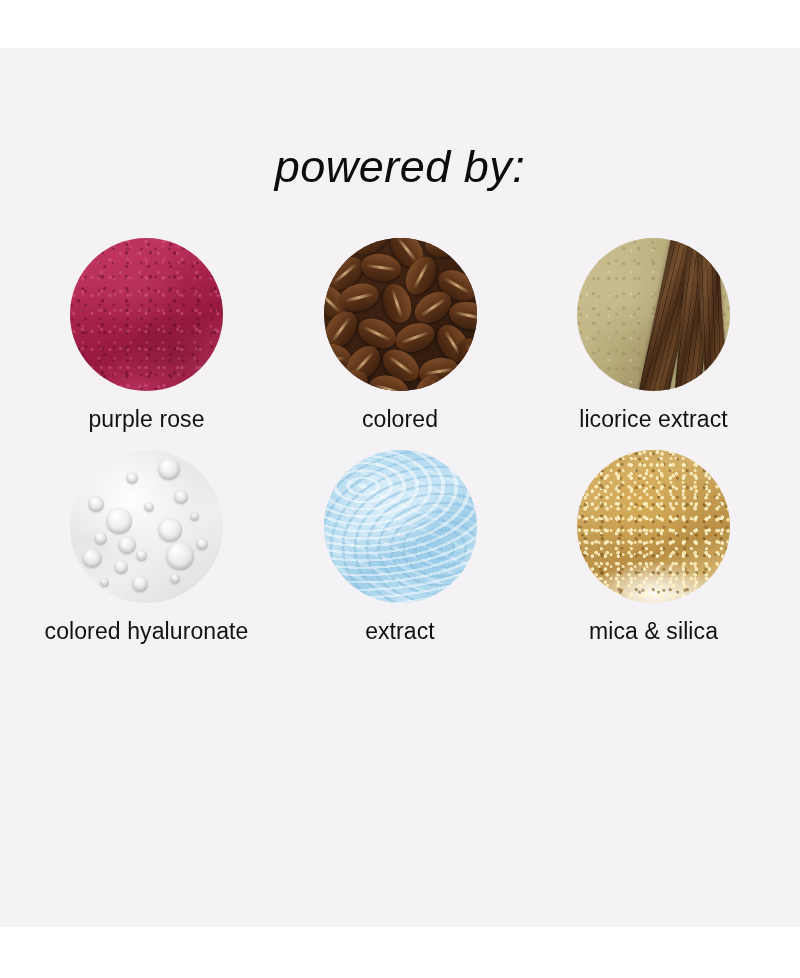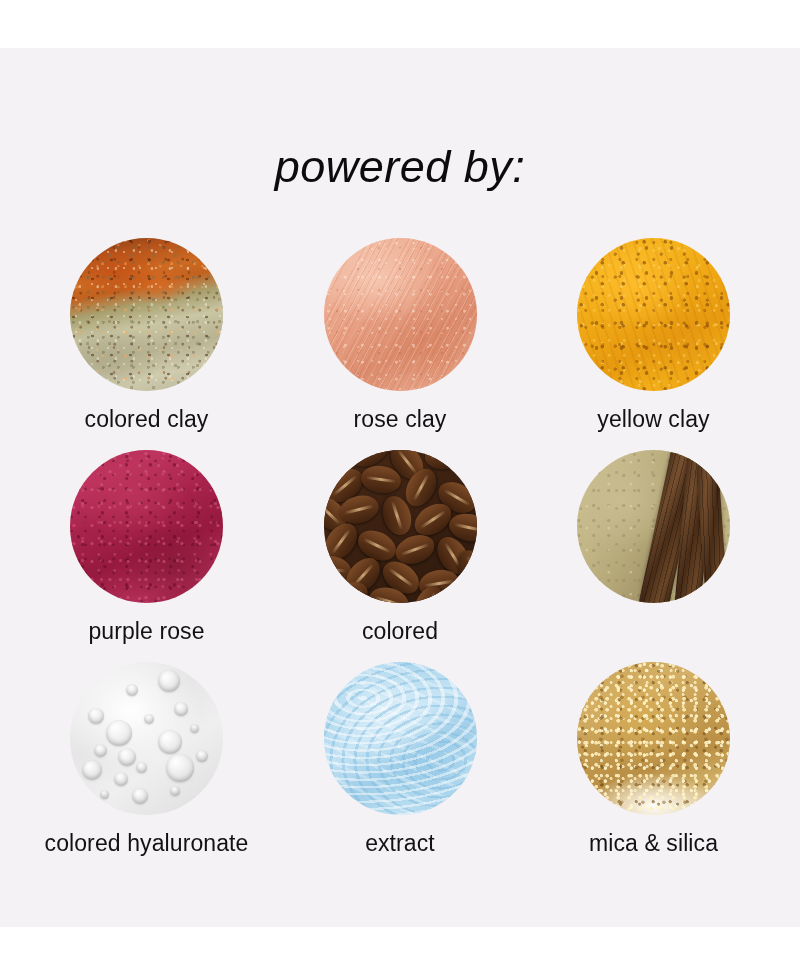--- a/index.html
+++ b/index.html
@@ -282,44 +282,20 @@
 </head>
 <body>
 
 <div class="page">
   <div class="panel">
 
     <div class="title">powered by:</div>
 
     <div class="grid">
 
-      <div class="row">
-
-        <div class="cell">
-          <div class="swatch sw-colored-clay">
-            <div class="grain"></div>
-          </div>
-          <div class="label">colored clay</div>
-        </div>
-
-        <div class="cell">
-          <div class="swatch sw-rose-clay">
-            <div class="grain"></div>
-          </div>
-          <div class="label">rose clay</div>
-        </div>
-
-        <div class="cell">
-          <div class="swatch sw-yellow-clay">
-            <div class="grain"></div>
-          </div>
-          <div class="label">yellow clay</div>
-        </div>
-
-      </div>
 
       <div class="row">
 
         <div class="cell">
           <div class="swatch sw-purple-clay">
             <div class="grain"></div>
           </div>
           <div class="label">purple rose</div>
         </div>
 
@@ -359,20 +335,21 @@
 
         <div class="cell">
           <div class="swatch sw-licorice">
             <div class="grain"></div>
             <div class="roots">
               <div class="root" style="left:78px; top:-12px; width:30px; height:180px; transform:rotate(12deg);"></div>
               <div class="root" style="left:104px; top:-6px; width:26px; height:176px; transform:rotate(5deg);"></div>
               <div class="root" style="left:124px; top:8px; width:22px; height:150px; transform:rotate(-4deg);"></div>
             </div>
           </div>
+          <div class="label">licorice extract</div>
         </div>
 
       </div>
 
       <div class="row">
 
         <div class="cell">
           <div class="swatch sw-sodium-hyaluronate">
             <div class="bubbles">
               <div class="bub" style="left:88px; top:8px;  width:22px; height:22px;"></div>

